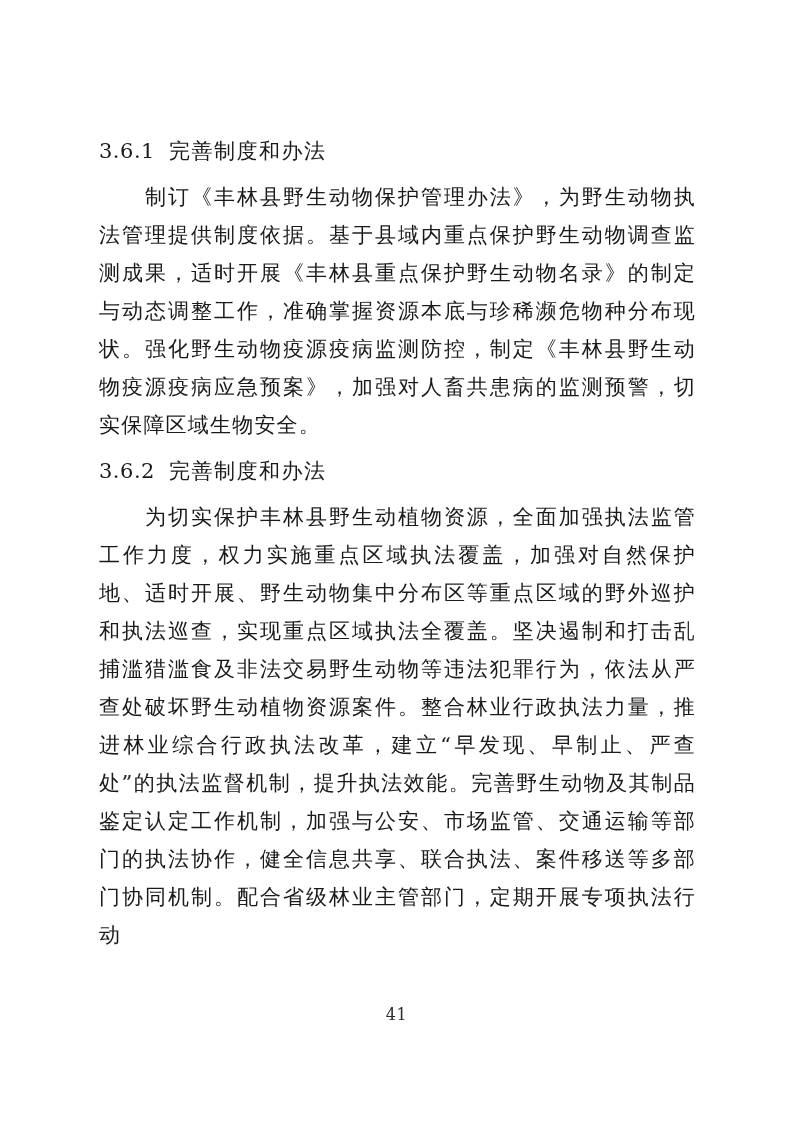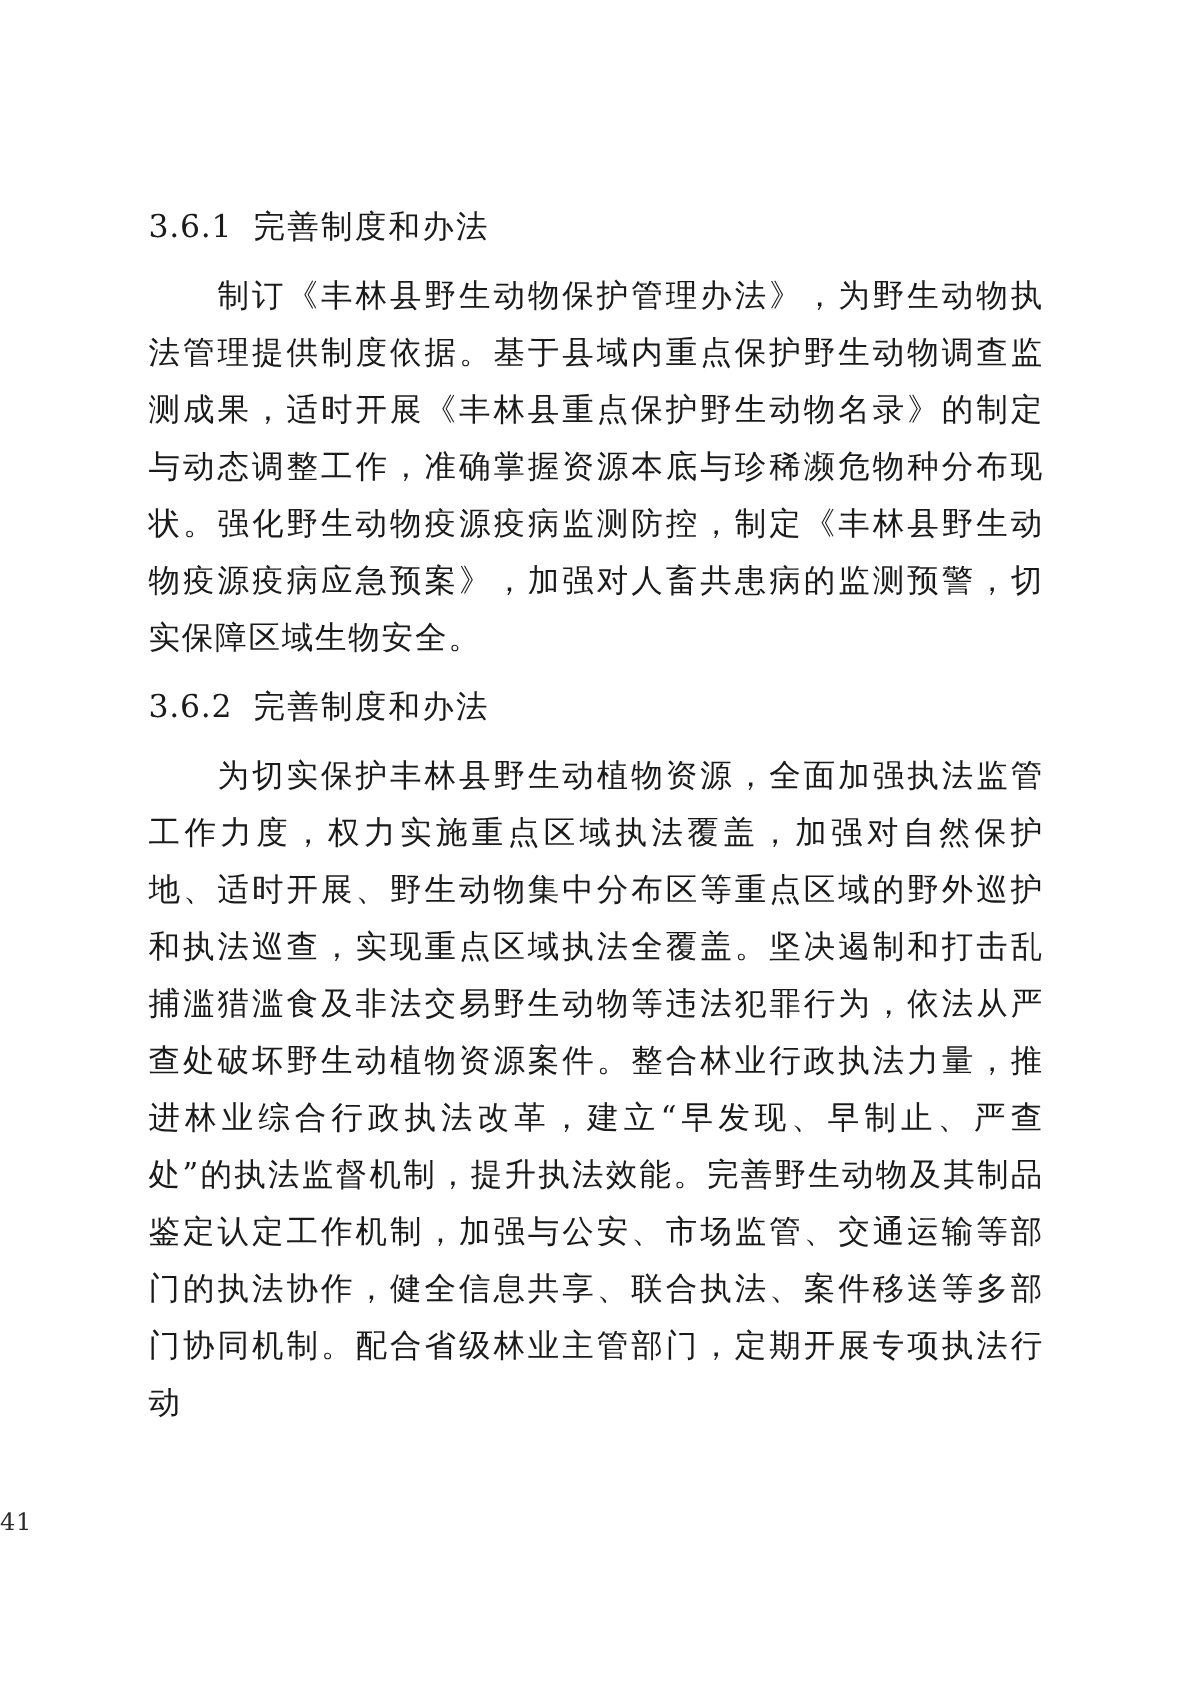--- a/index.html
+++ b/index.html
@@ -40,20 +40,21 @@
     margin: 0;
     text-align: justify;
     text-indent: 46px;
   }
   .body-paragraph:empty { display: none; }
   .page-number {
     position: absolute;
     left: 0;
     right: 0;
     top: 1005px;
+    text-align: center;
     font-size: 16px;
     letter-spacing: 0.5px;
     color: #2a2a2a;
   }
 </style>
 </head>
 <body>
 
 <div class="page">
 

